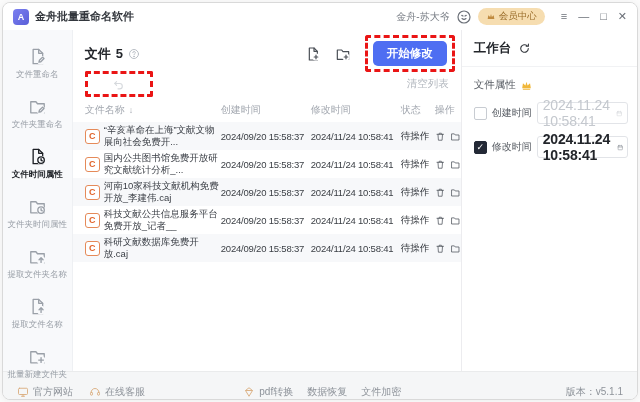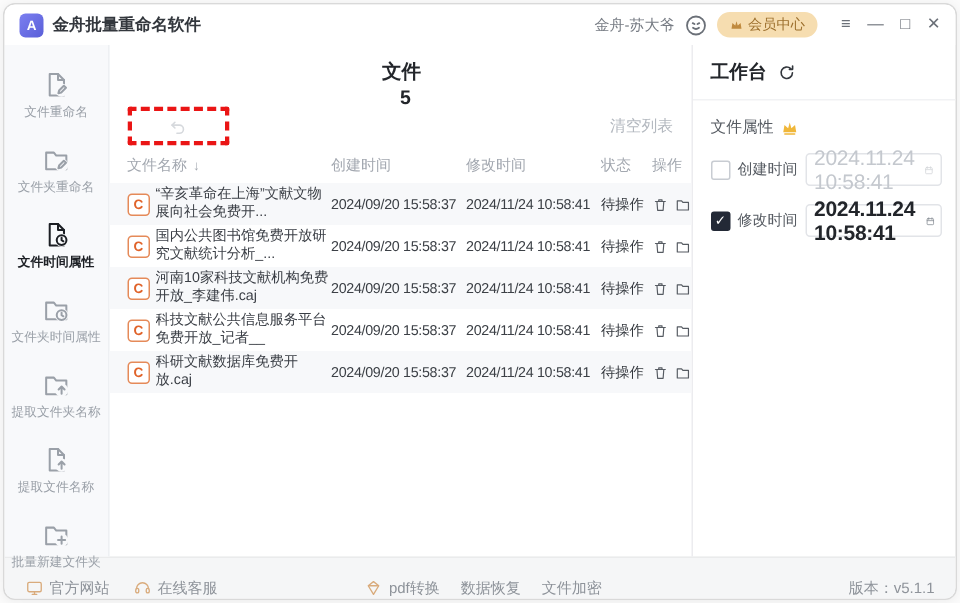--- a/index.html
+++ b/index.html
@@ -26,21 +26,21 @@
   .sidebar { width:70px; background:#f8f9fb; border-right:1px solid #eef0f3; padding-top:10px;
              display:flex; flex-direction:column; align-items:center; gap:2px; }
   .side-item { width:100%; display:flex; flex-direction:column; align-items:center; gap:3px;
                padding:7px 0; cursor:pointer; color:#9aa0a8; }
   .side-item svg { width:19px; height:19px; }
   .side-item .lbl { font-size:8.5px; letter-spacing:0; }
   .side-item.active { color:#1c1f24; }
   .side-item.active .lbl { font-weight:700; }
 
   .main { width:388px; position:relative; }
-  .main-header { display:flex; align-items:center; padding:9px 10px 0 12px; height:38px;flex-direction:column; }
+  .main-header { display:flex; align-items:center; padding:9px 10px 0 12px; height:38px; }
   .main-title { font-size:13px; font-weight:700; color:#23262b; }
   .main-count { font-size:13px; font-weight:700; color:#23262b; margin-left:5px; }
   .help { width:12px; height:12px; margin-left:5px; color:#b9bec5; }
   .hdr-spacer { flex:1; }
   .add-ico { width:16px; height:16px; color:#4a4f56; margin-right:14px; cursor:pointer; }
   .annot-btn { border:3px dashed #ea1515; border-radius:3px; padding:3px 5px; margin:-3px -4px -3px 0; z-index:5; }
   .start-btn { background:#4e6ef2; color:#fff; border:none; border-radius:5px; font-size:11.5px; font-weight:700;
                padding:5px 14px; cursor:pointer; font-family:inherit; }
   .main-subrow { display:flex; align-items:center; padding:2px 12px 0 12px; height:30px; }
   .annot-undo { border:3px dashed #ea1515; border-radius:2px; width:68px; height:26px;
@@ -203,20 +203,23 @@
           <path d="M6.5 3h7l5 5v13h-12z"></path>
             <path d="M13.5 3v5h5"></path>
           <circle cx="16.5" cy="16.5" r="5.4" fill="#fff" stroke="none"></circle>
             <path d="M16.5 13.8v5.4M13.8 16.5h5.4"></path>
         </svg>
         <svg class="add-ico" viewBox="0 0 24 24" fill="none" stroke="currentColor" stroke-width="1.8" stroke-linejoin="round" stroke-linecap="round">
           <path d="M3.5 6h6.5l2 2.5h8.5V20h-17z"></path>
           <circle cx="16.5" cy="16.5" r="5.4" fill="#fff" stroke="none"></circle>
             <path d="M16.5 13.8v5.4M13.8 16.5h5.4"></path>
         </svg>
+        <span class="annot-btn">
+          <button class="start-btn">开始修改</button>
+        </span>
       </div>
 
       <div class="main-subrow">
         <span class="annot-undo">
           <svg class="undo-ico" viewBox="0 0 24 24" fill="none" stroke="currentColor" stroke-width="2" stroke-linecap="round" stroke-linejoin="round">
             <path d="M5 10h9a5 5 0 0 1 0 10h-3"></path>
               <path d="M8.5 6.5L5 10l3.5 3.5"></path>
           </svg>
         </span>
         <div class="hdr-spacer"></div>

